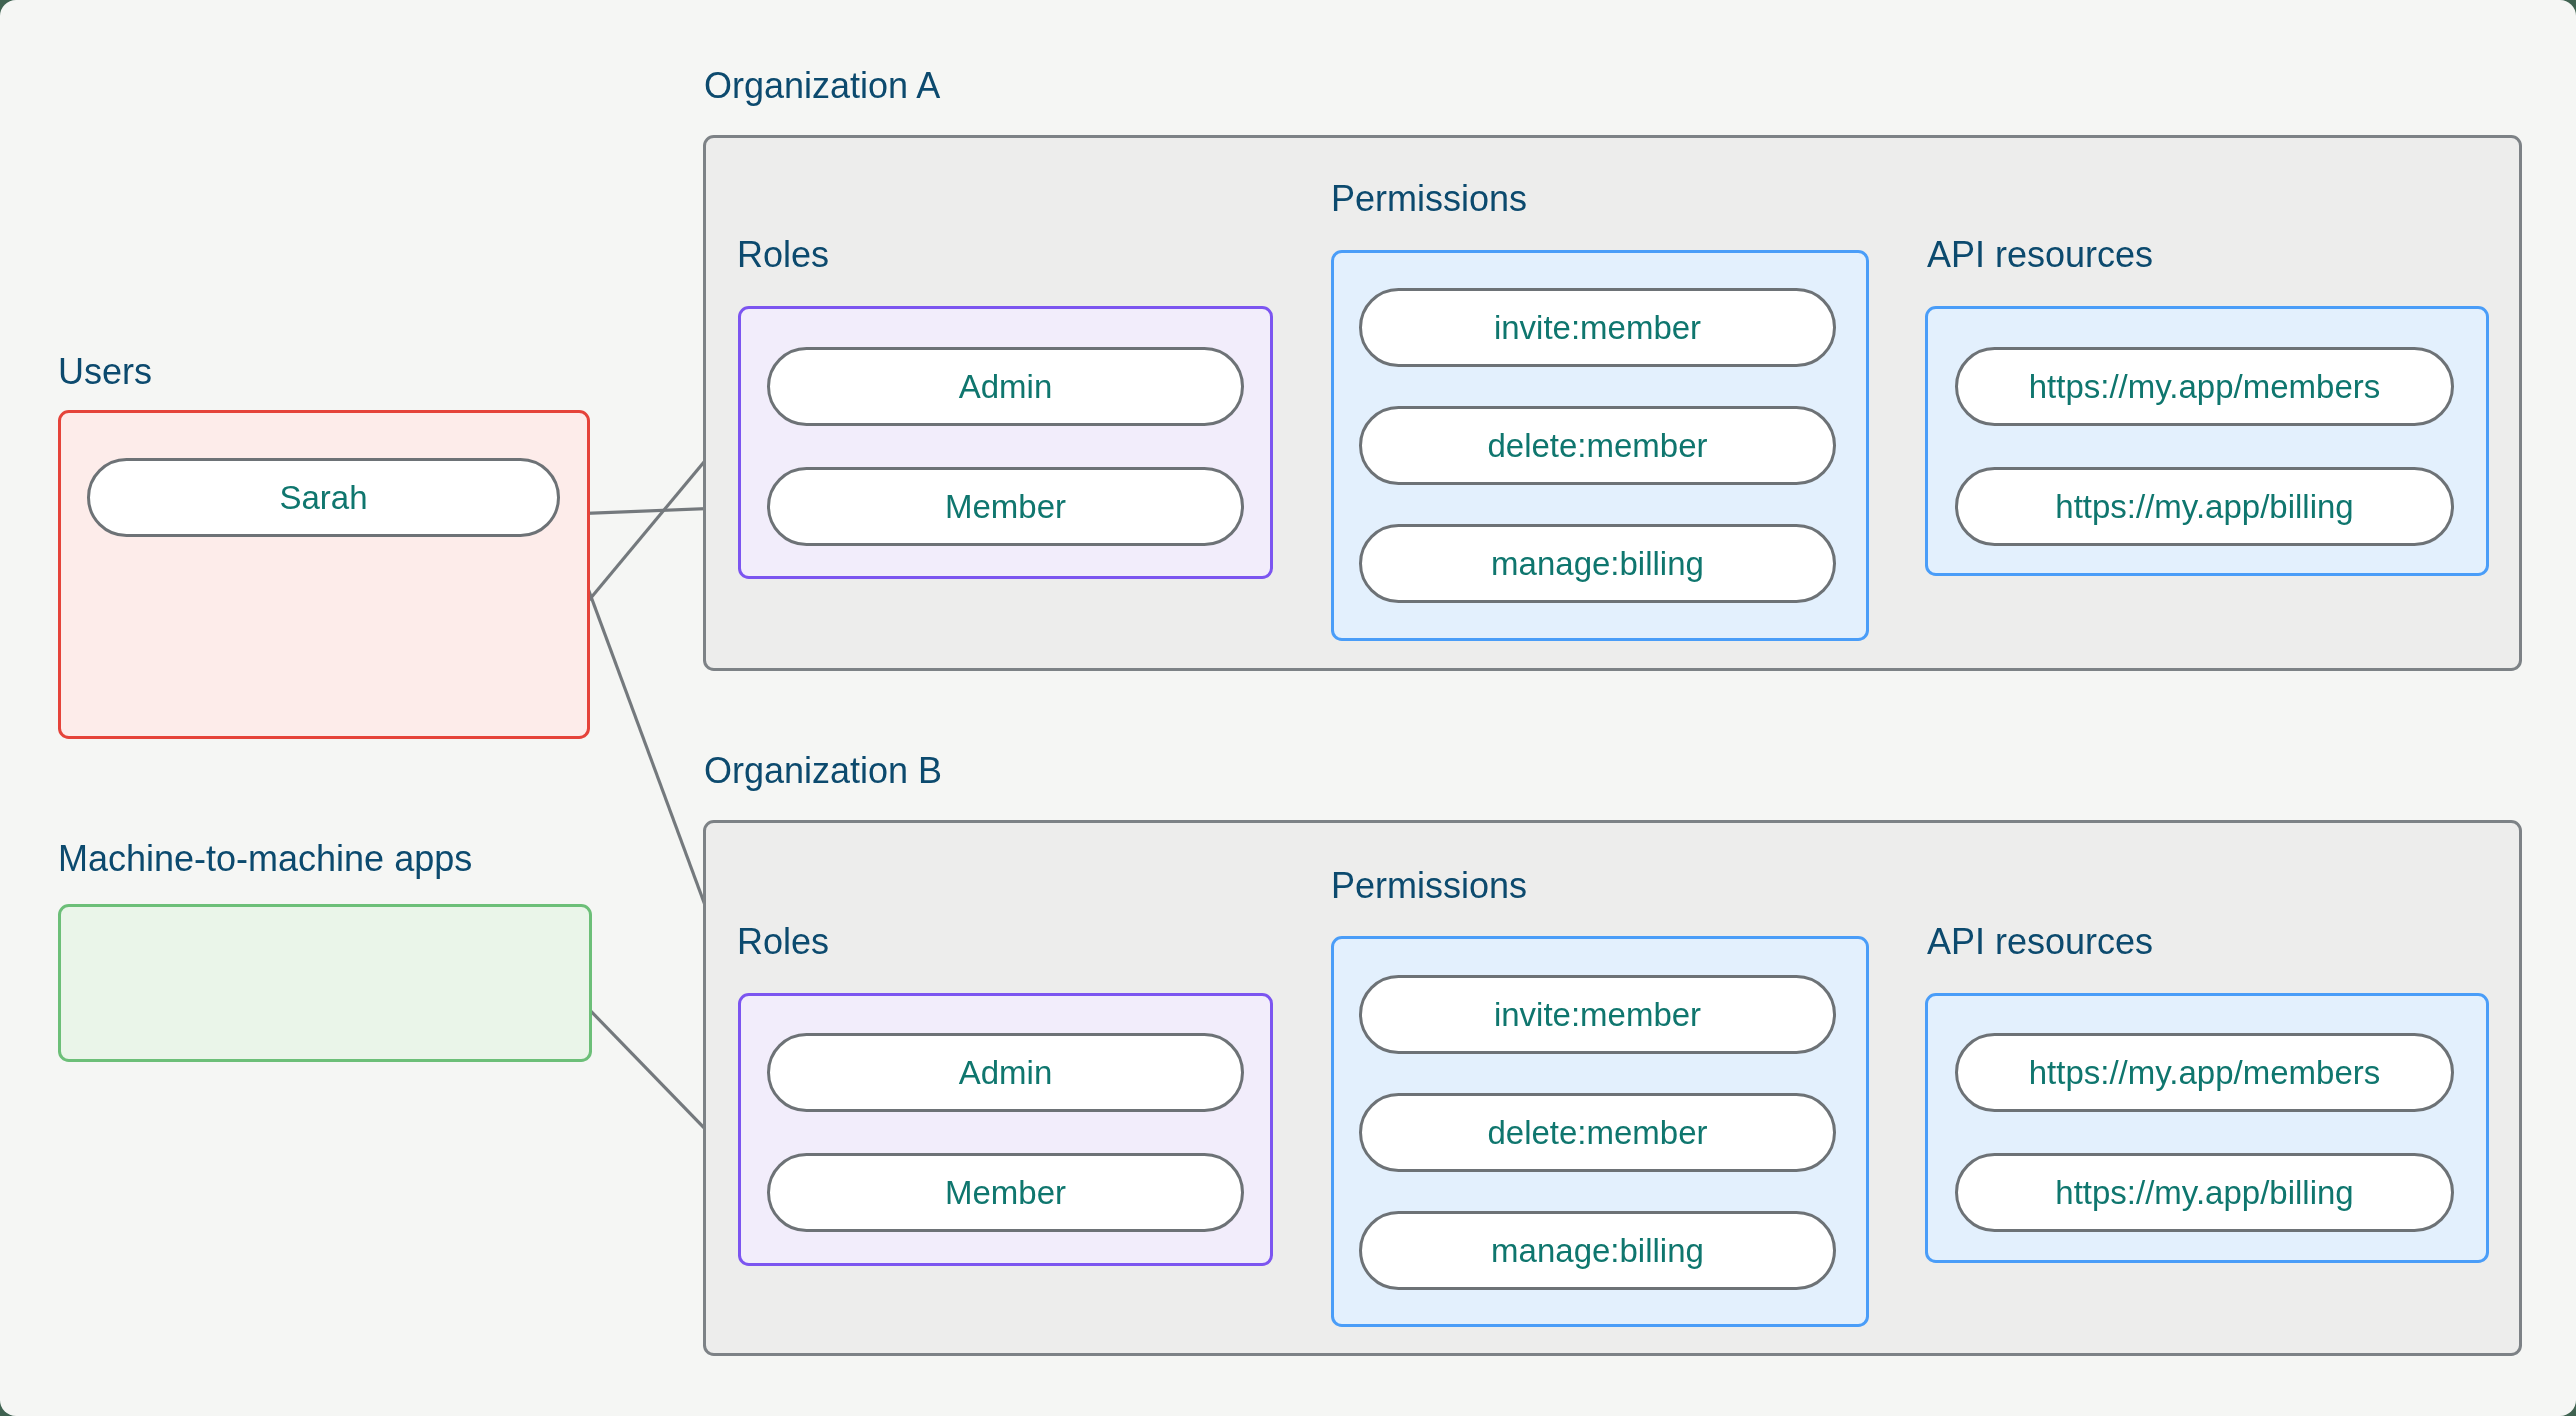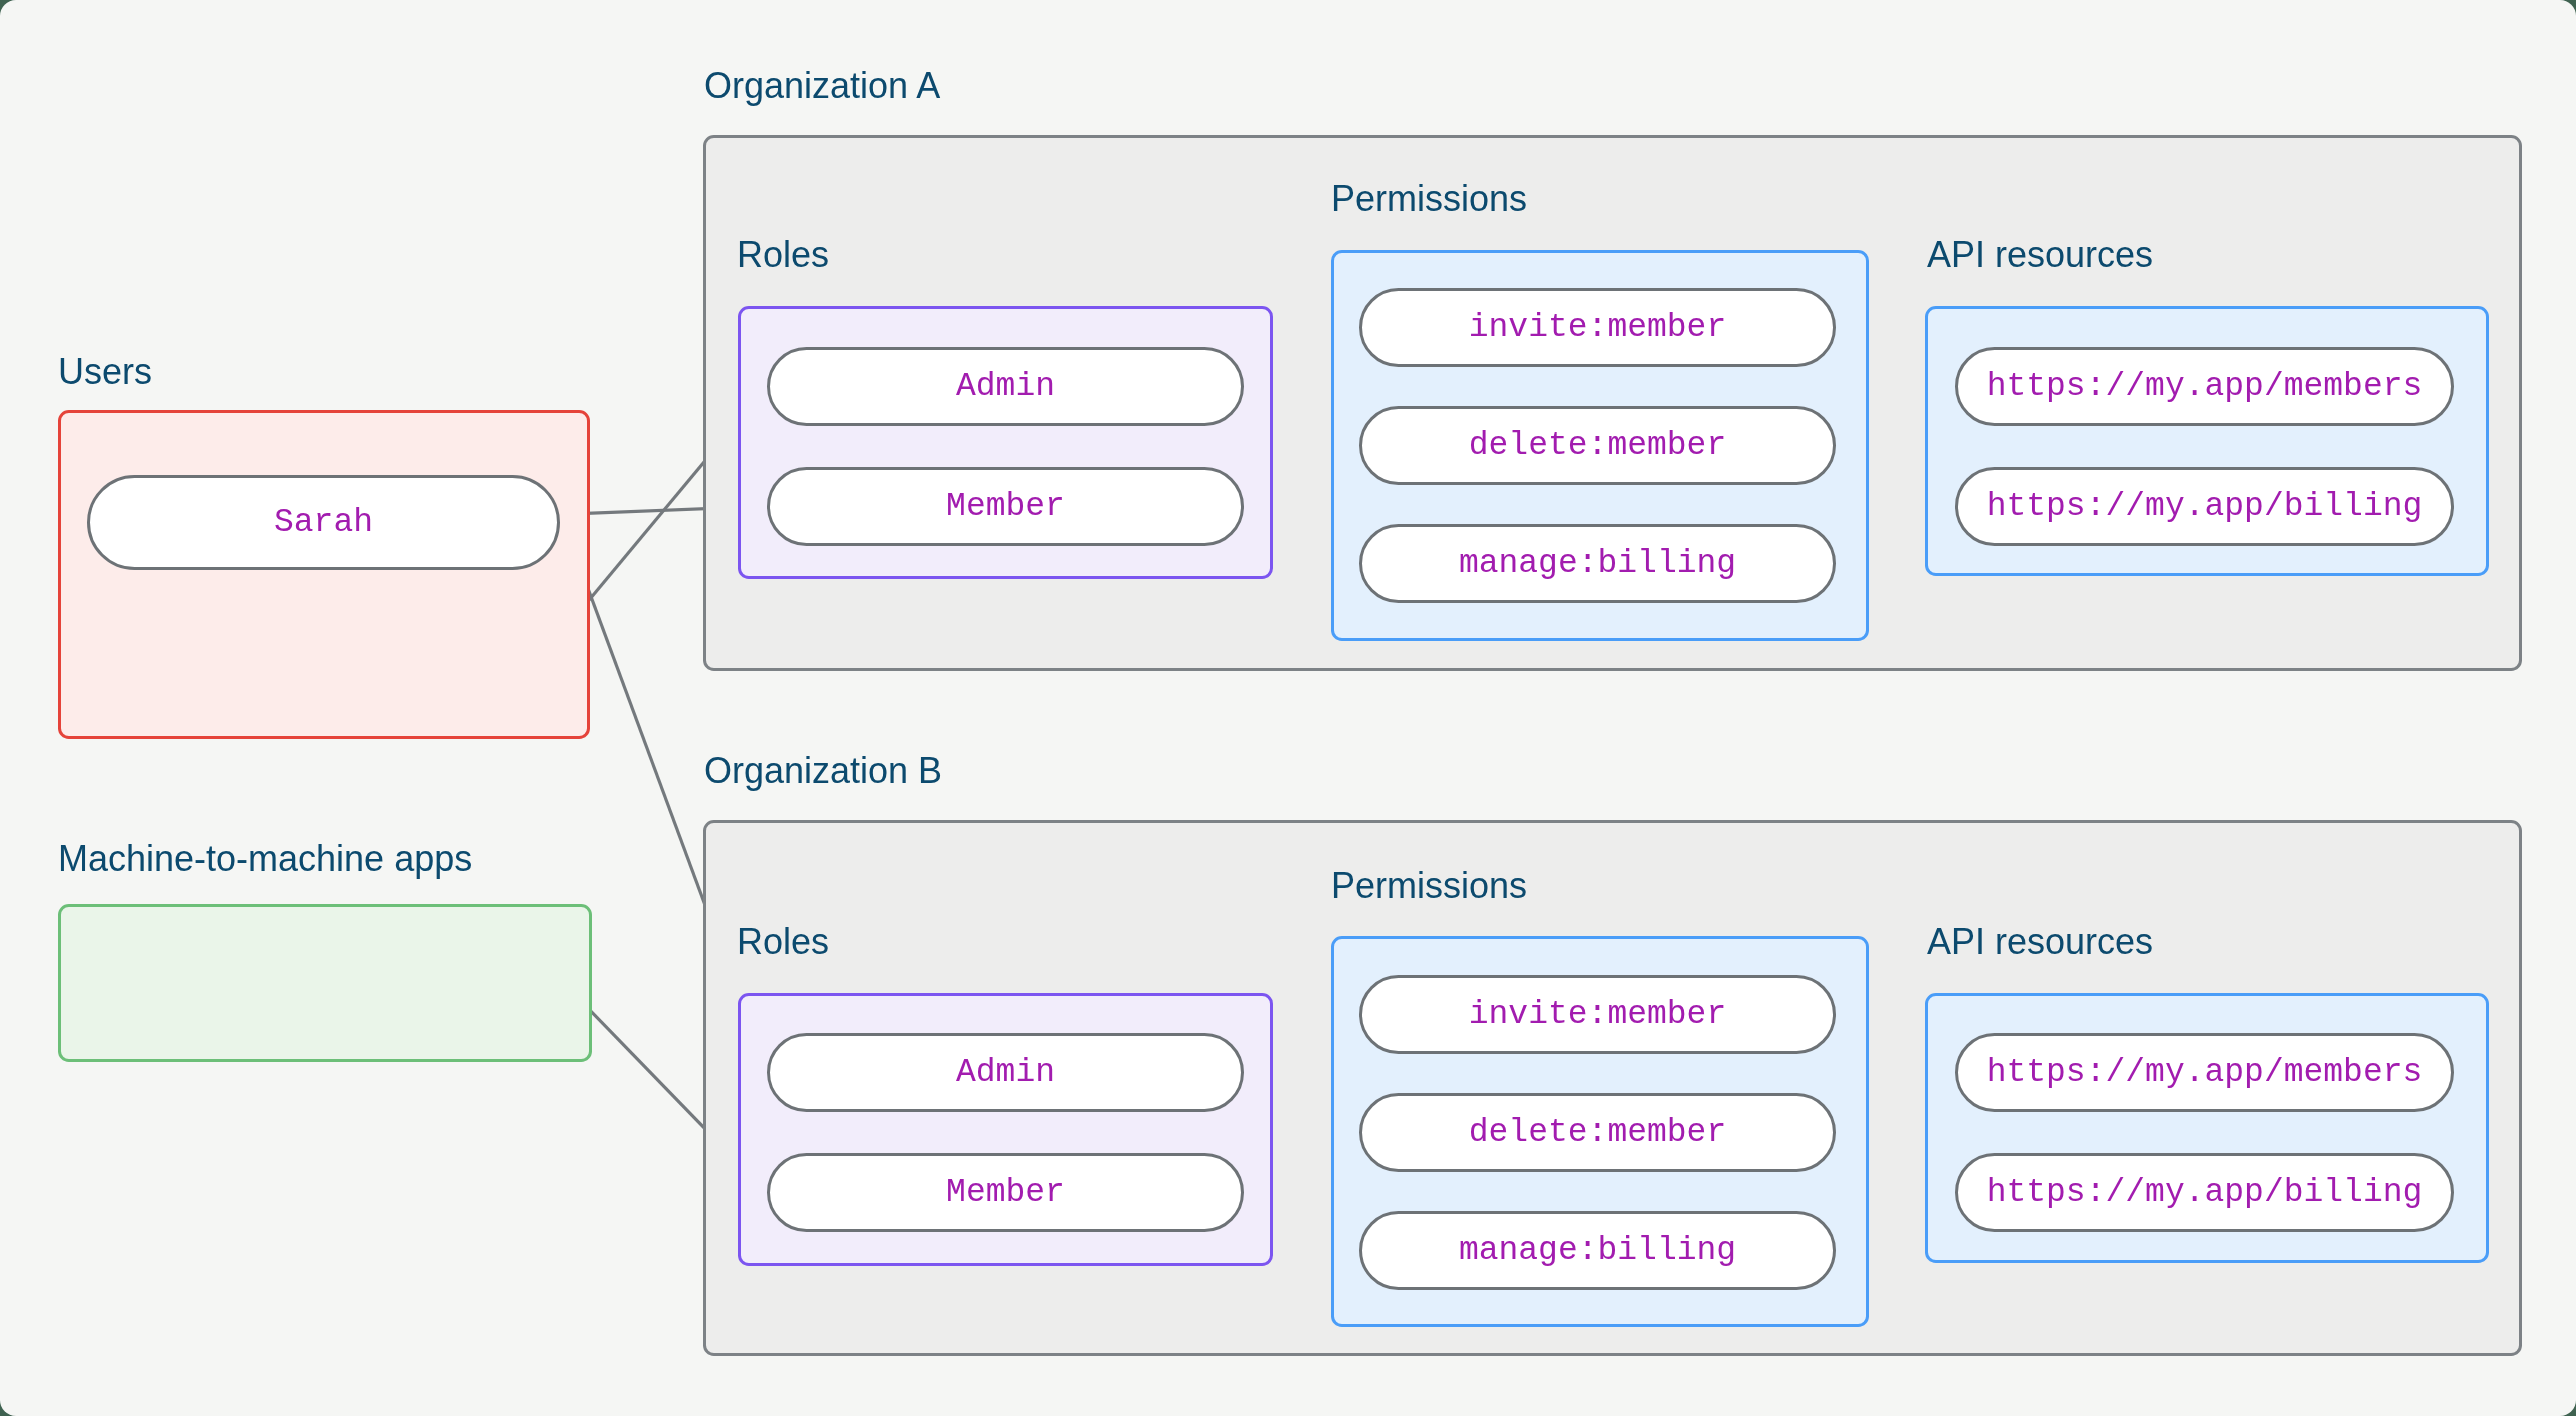--- a/index.html
+++ b/index.html
@@ -14,21 +14,21 @@
   .box{position:absolute;box-sizing:border-box;border-radius:10.8px;}
   .org-box{background:#ededec;border:3.6px solid #7d8286;}
   .users-box{background:#fdecea;border:3.6px solid #e5433a;}
   .m2m-box{background:#eaf5e9;border:3.6px solid #6cbf78;}
   .roles-box{background:#f2edfb;border:3.6px solid #7c55f0;}
   .blue-box{background:#e3f0fd;border:3.6px solid #4a9df8;}
   .pill{
     position:absolute;box-sizing:border-box;background:#ffffff;
     border:3.2px solid #6d7276;border-radius:54px;
     display:flex;align-items:center;justify-content:center;
-    font-size:33px;color:#a21caf;white-space:nowrap;font-family:Liberation Mono, monospace;
+    font-size:33px;color:#0f766e;white-space:nowrap;
   }
   svg.edges{position:absolute;left:0;top:0;pointer-events:none;}
   svg.edges line{stroke:#74797d;stroke-width:3.5;}
   svg.edges circle{fill:#74797d;}
 </style>
 </head>
 <body>
 
 <div class="canvas">
 
@@ -63,21 +63,21 @@
     <circle cx="1508" cy="1257" r="10"></circle>
     <circle cx="1508" cy="1388" r="10"></circle>
     <circle cx="2170" cy="1191" r="10"></circle>
     <circle cx="2170" cy="1324" r="10"></circle>
   </svg>
 
   <div class="section-label" style="left:58px;top:351px;">Users</div>
 
   <div class="box users-box" style="left:58px;top:410px;width:532px;height:329px;"></div>
 
-  <div class="pill" style="left:87px;top:475px;width:473px;height:95px;">
+  <div class="pill" style="left:87px;top:458px;width:473px;height:79px;">
     <span>Sarah</span>
   </div>
 
   <div class="section-label" style="left:58px;top:838px;">Machine-to-machine apps</div>
 
   <div class="box m2m-box" style="left:58px;top:904px;width:534px;height:158px;"></div>
 
 
   <div class="org-label" style="left:704px;top:65px;">Organization A</div>
 

